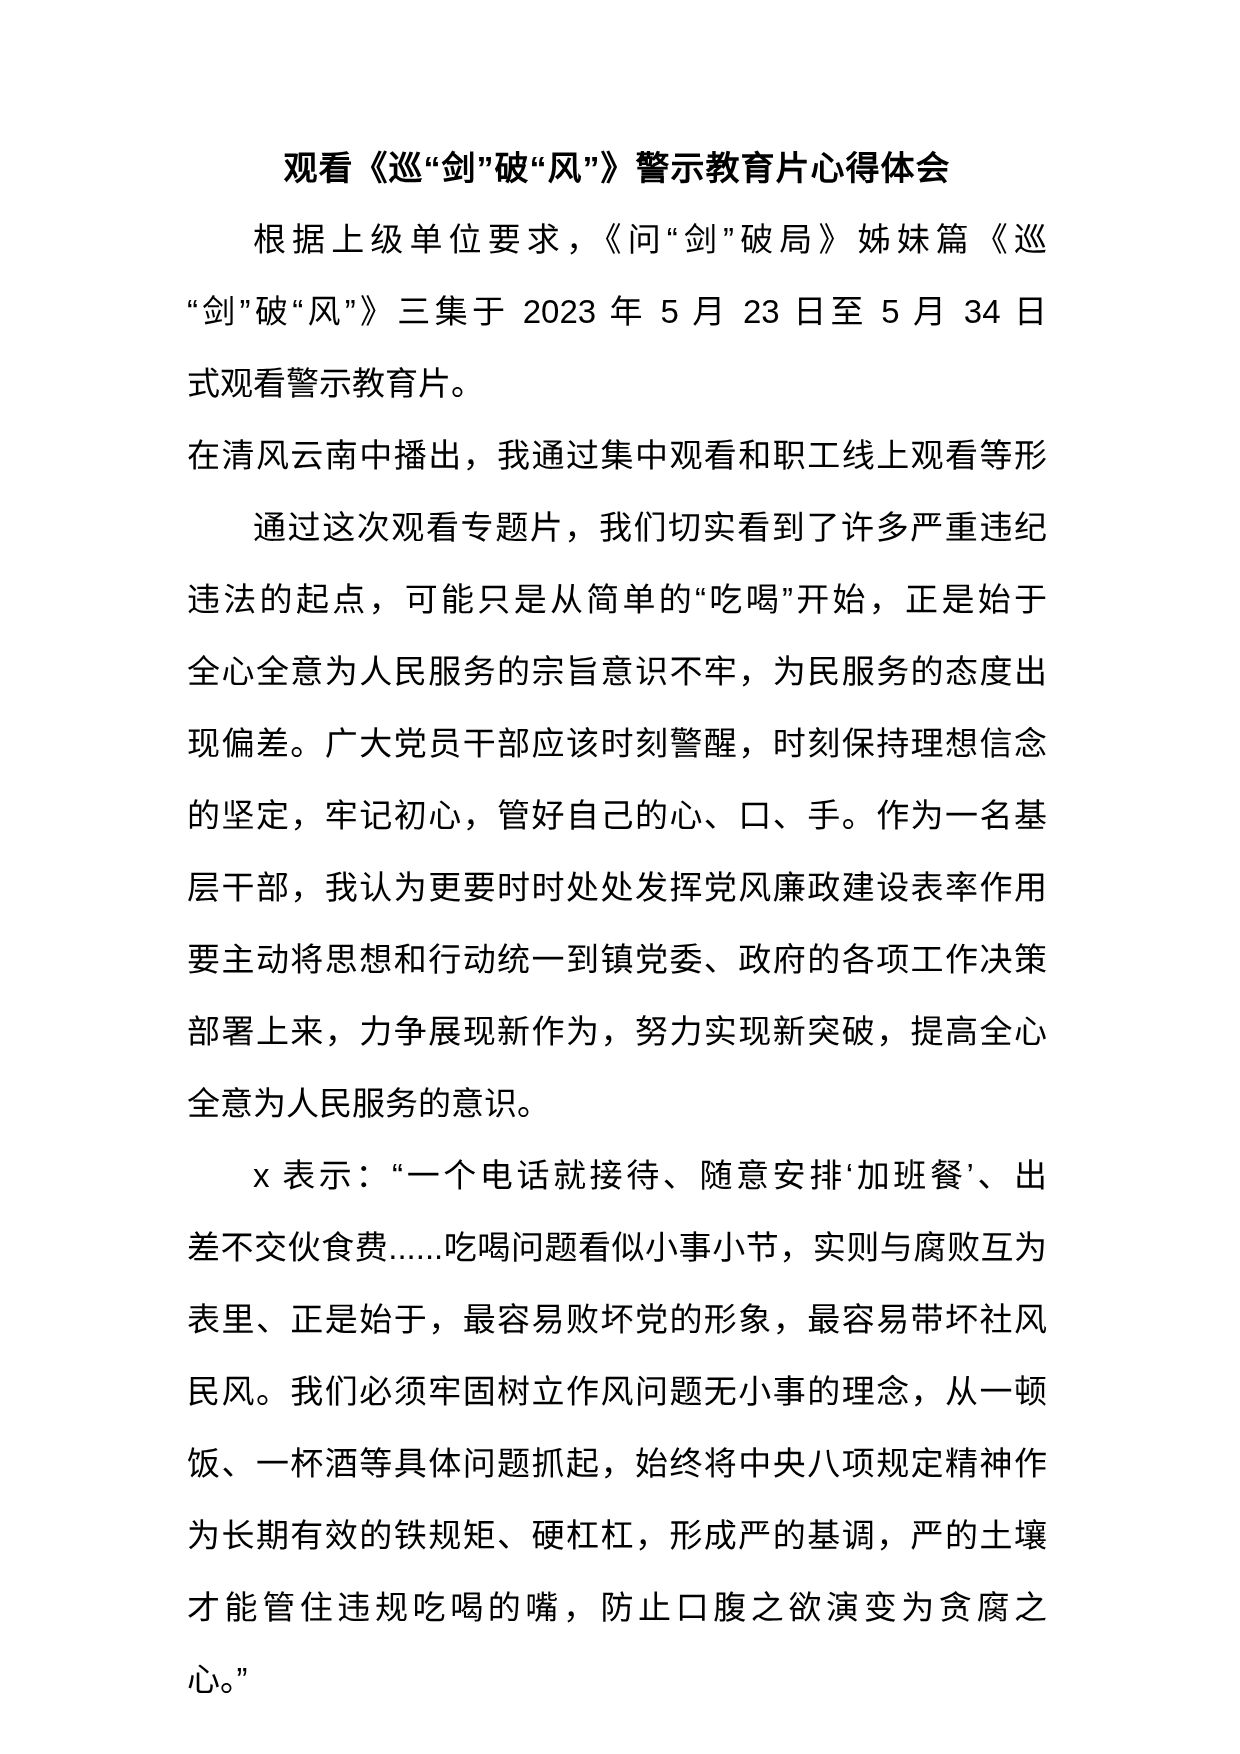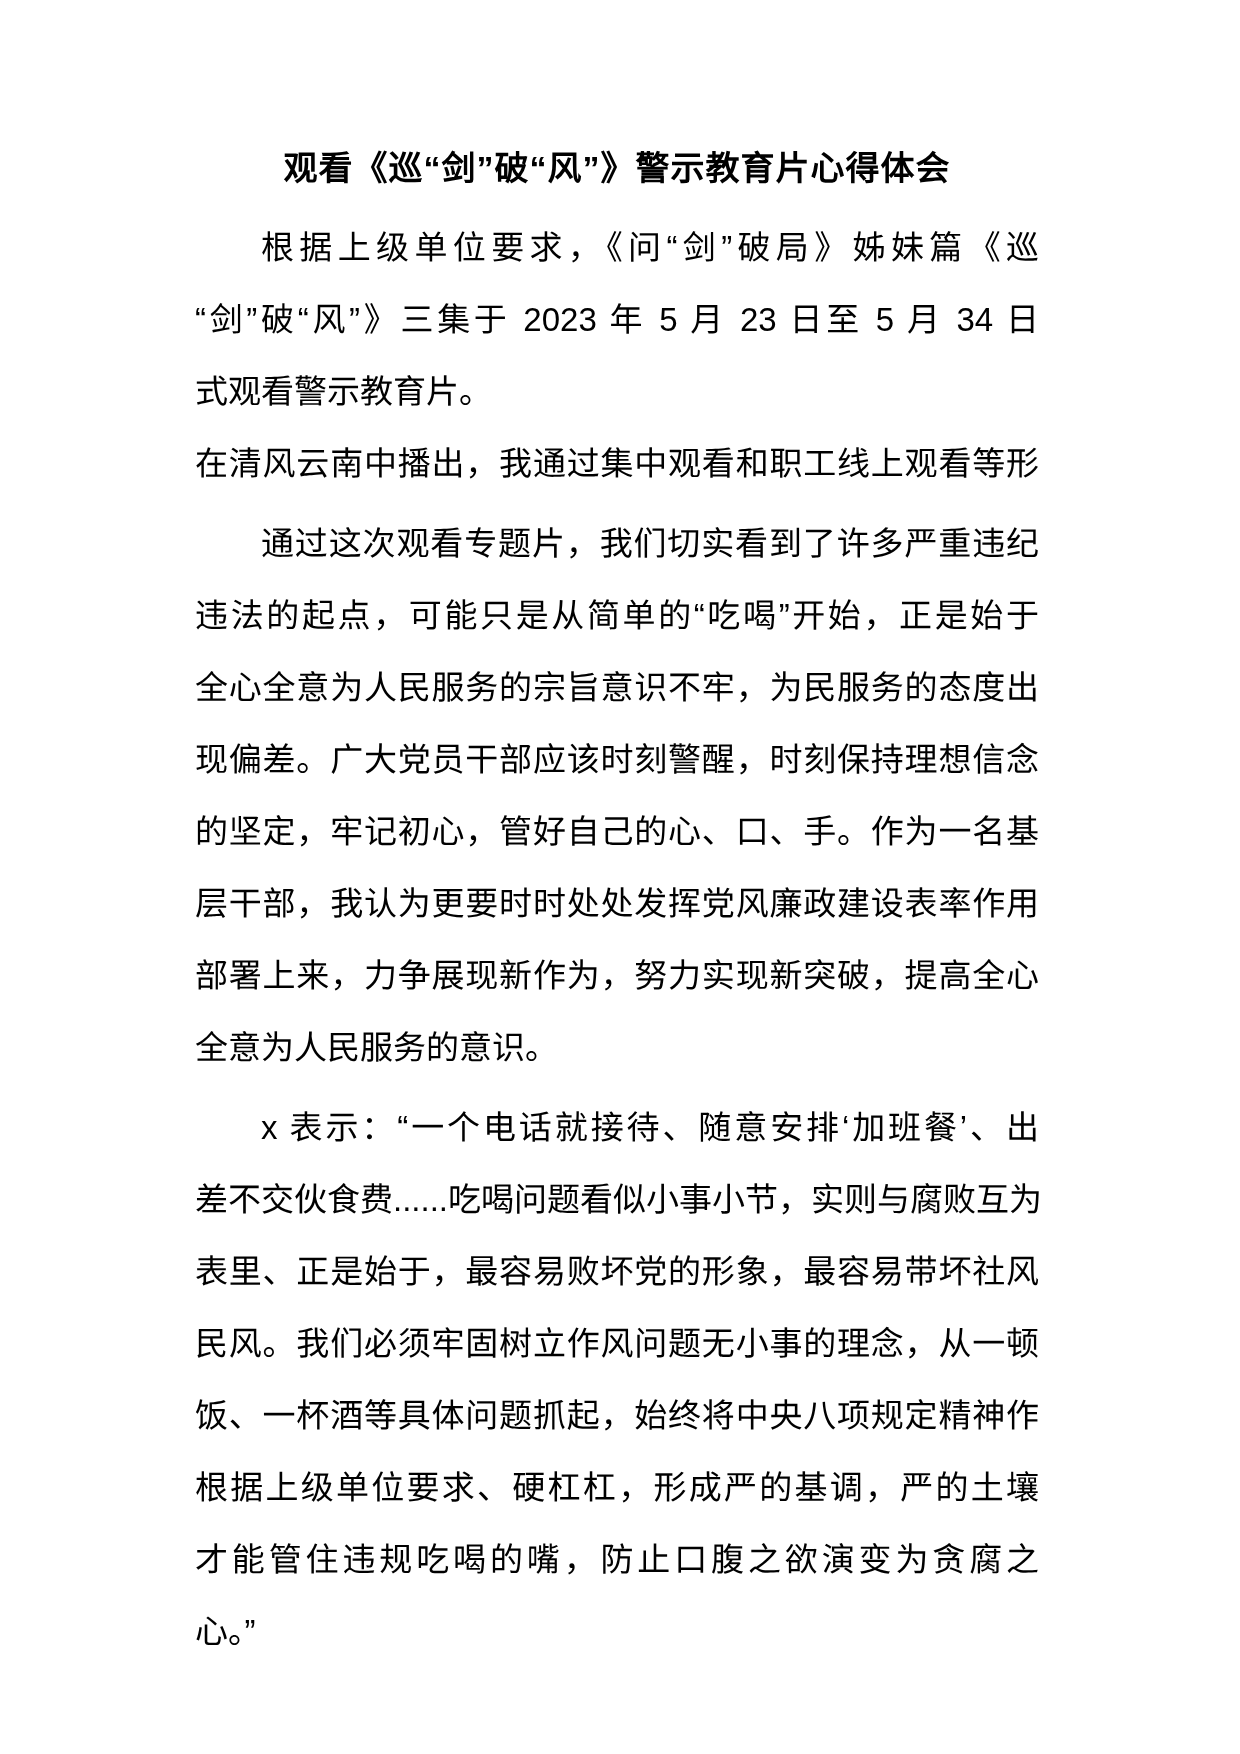--- a/index.html
+++ b/index.html
@@ -25,21 +25,21 @@
   .doc-title {
     margin: 0;
     font-size: 34px;
     font-weight: 700;
     line-height: 72px;
     text-align: center;
     letter-spacing: 1px;
     white-space: nowrap;
   }
   .paragraph {
-    margin: 8px;
+    margin: 0;
   }
   .line {
     font-size: 33px;
     line-height: 72px;
     text-align: justify;
     text-align-last: justify;
     white-space: nowrap;
   }
   .line.first {
     text-indent: 2em;
@@ -61,28 +61,29 @@
           <div class="line last">式观看警示教育片。</div>
           <div class="line">在清风云南中播出，我通过集中观看和职工线上观看等形</div>
         </div>
         <div class="paragraph">
           <div class="line first">通过这次观看专题片，我们切实看到了许多严重违纪</div>
           <div class="line">违法的起点，可能只是从简单的“吃喝”开始，正是始于</div>
           <div class="line">全心全意为人民服务的宗旨意识不牢，为民服务的态度出</div>
           <div class="line">现偏差。广大党员干部应该时刻警醒，时刻保持理想信念</div>
           <div class="line">的坚定，牢记初心，管好自己的心、口、手。作为一名基</div>
           <div class="line">层干部，我认为更要时时处处发挥党风廉政建设表率作用</div>
+          <div class="line">要主动将思想和行动统一到镇党委、政府的各项工作决策</div>
           <div class="line">部署上来，力争展现新作为，努力实现新突破，提高全心</div>
           <div class="line last">全意为人民服务的意识。</div>
         </div>
         <div class="paragraph">
           <div class="line first">x 表示：“一个电话就接待、随意安排‘加班餐’、出</div>
           <div class="line">差不交伙食费......吃喝问题看似小事小节，实则与腐败互为</div>
           <div class="line">表里、正是始于，最容易败坏党的形象，最容易带坏社风</div>
           <div class="line">民风。我们必须牢固树立作风问题无小事的理念，从一顿</div>
           <div class="line">饭、一杯酒等具体问题抓起，始终将中央八项规定精神作</div>
-          <div class="line">根据上级单位要求、硬杠杠，形成严的基调，严的土壤</div>
+          <div class="line">为长期有效的铁规矩、硬杠杠，形成严的基调，严的土壤</div>
           <div class="line">才能管住违规吃喝的嘴，防止口腹之欲演变为贪腐之</div>
           <div class="line last">心。”</div>
         </div>
       </div>
   </div>
 </div>
 
 </body></html>

